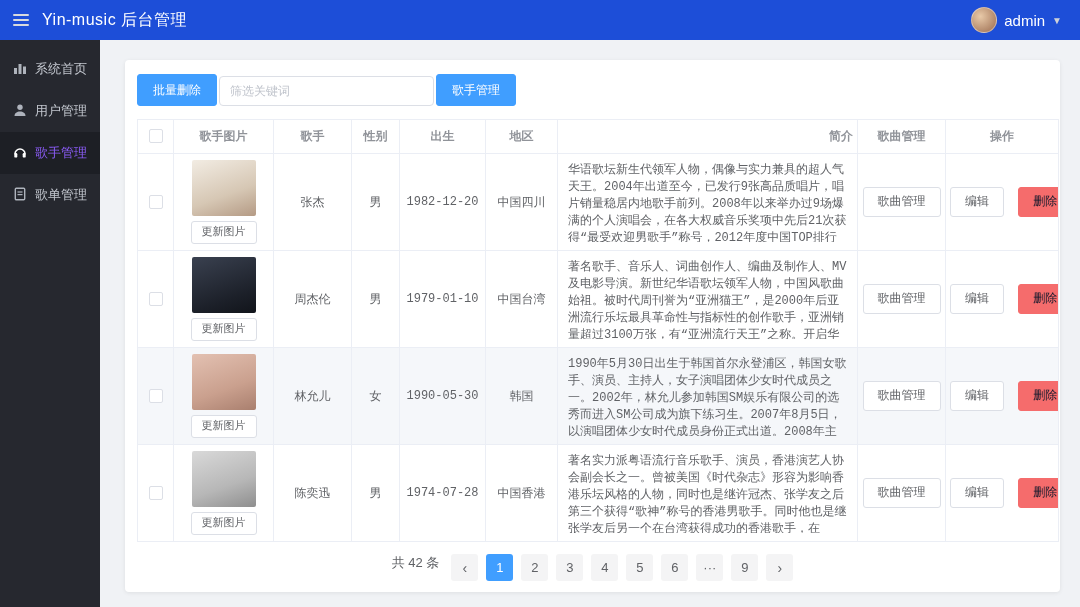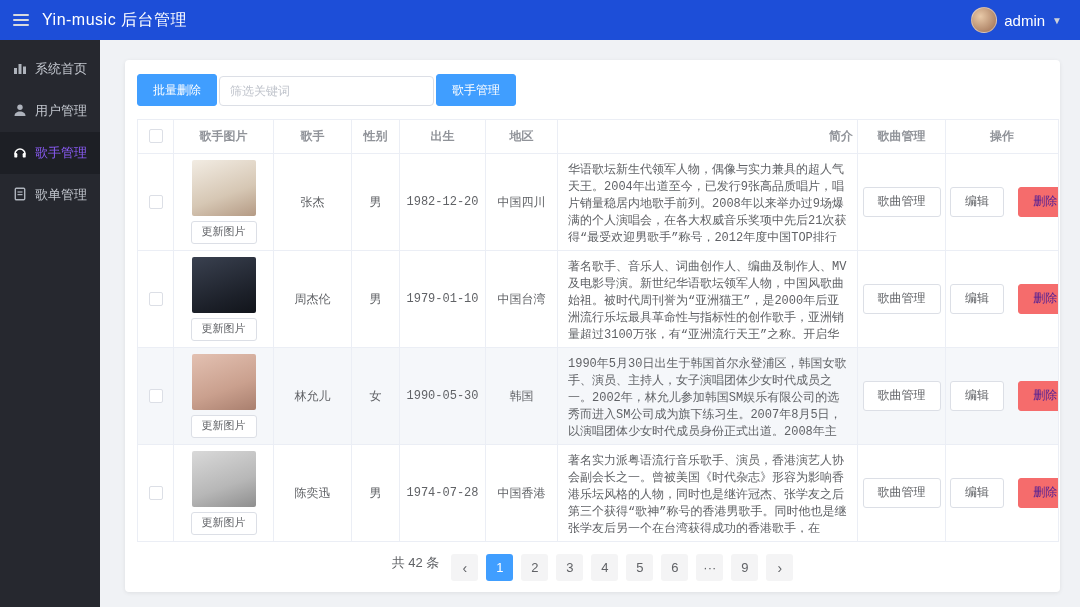--- a/index.html
+++ b/index.html
@@ -36,21 +36,21 @@
   
   .main { margin:40px 0 0 105px; height:567px; padding:20px 20px 15px 20px; }
   .card { background:#fff; height:100%; border-radius:4px;
     box-shadow:0 1px 4px rgba(0,0,0,.08); padding:14px 12px;
     display:flex; flex-direction:column; }
   
   .toolbar { display:flex; align-items:flex-end; gap:2px; margin-bottom:13px; }
   .btn { font-family:inherit; font-size:12px; border-radius:3px; cursor:pointer; line-height:1; }
   .btn.primary { background:#409eff; border:1px solid #409eff; color:#fff; padding:9px 15px; }
   .btn.plain { background:#fff; border:1px solid #dcdfe6; color:#606266; padding:8px 14px; }
-  .btn.danger { background:#f56c6c; border:1px solid #f56c6c; color:#4c1d95; padding:8px 14px; }
+  .btn.danger { background:#f56c6c; border:1px solid #f56c6c; color:#0f172a; padding:8px 14px; }
   .btn.sm { padding:5px 10px; font-size:11px; }
   .filter-input { width:215px; height:30px; border:1px solid #dcdfe6; border-radius:4px;
     padding:0 10px; font-size:12px; font-family:inherit; color:#606266; outline:none; }
   .filter-input::placeholder { color:#c0c4cc; }
   
   table { width:100%; border-collapse:collapse; table-layout:fixed;
     font-size:12px; color:#606266; border:1px solid #ebeef5;font-family:Liberation Mono, monospace; }
   th, td { border:1px solid #ebeef5; text-align:center; vertical-align:middle;
     padding:6px 4px; overflow:hidden; }
   th { color:#909399; font-weight:bold; height:34px; font-size:12px; background:#fff; }

